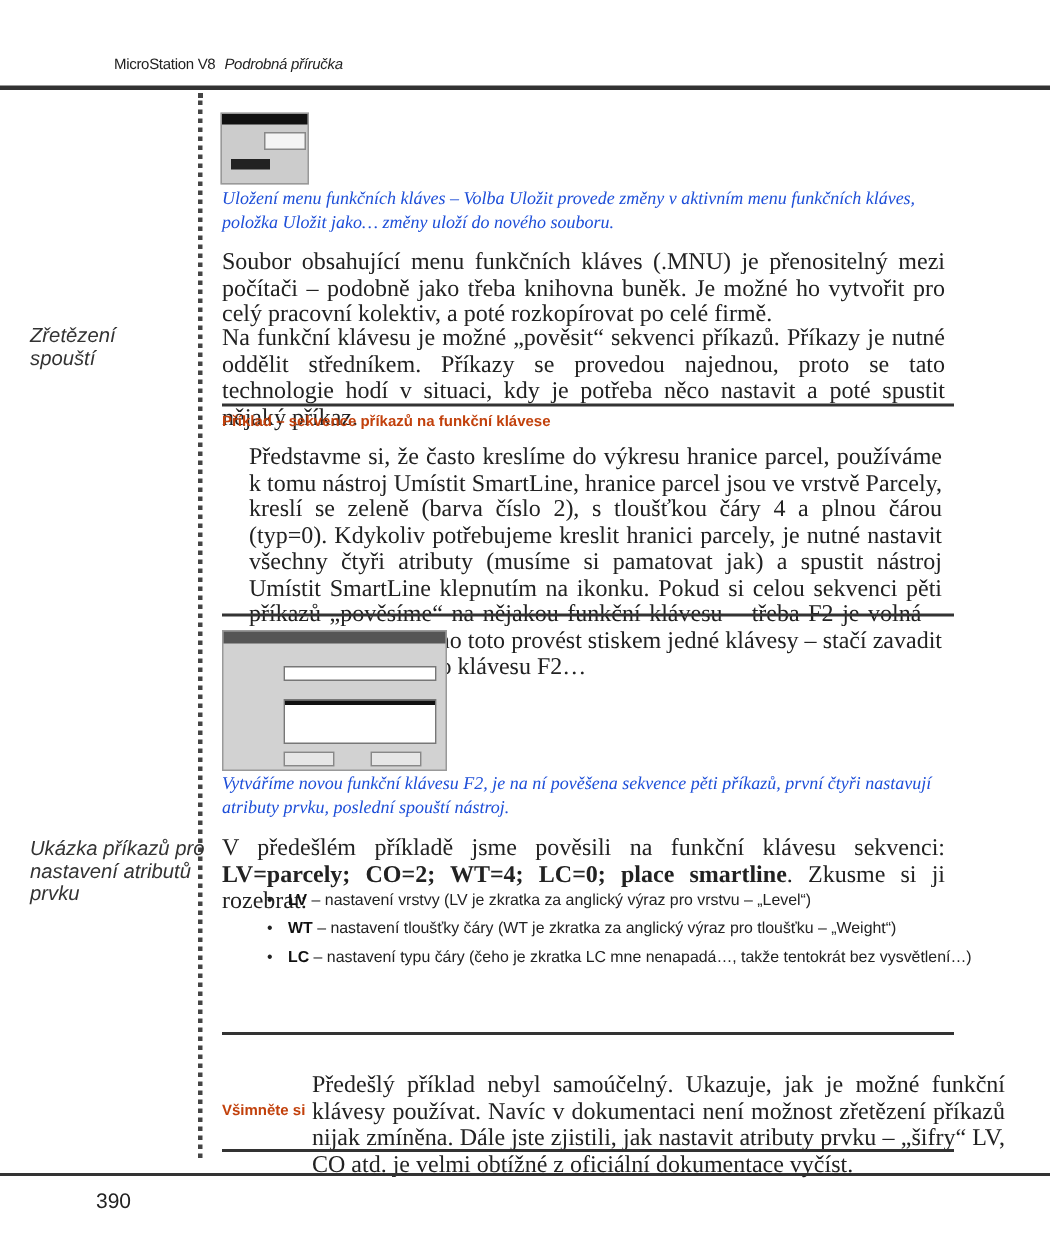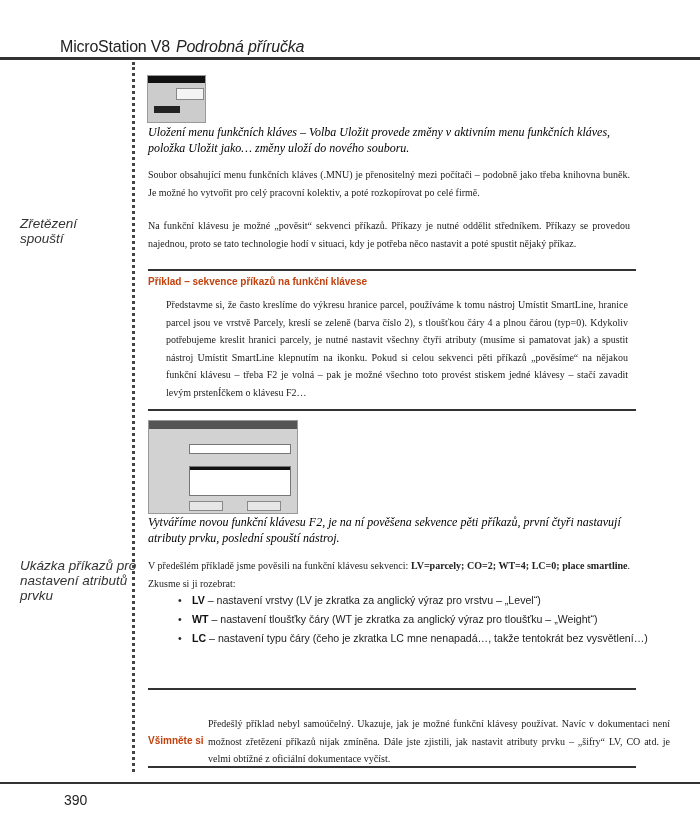--- a/index.html
+++ b/index.html
@@ -1,43 +1,43 @@
 <!DOCTYPE html>
 <html><head>
 <meta charset="utf-8">
 <style>
   html, body { margin: 0; padding: 0; background: #ffffff; }
   body { width: 700px; height: 829px; position: relative; overflow: hidden; color: #222; }
   .serif { font-family: "Liberation Serif", "DejaVu Serif", serif; }
   .sans { font-family: "Liberation Sans", "DejaVu Sans", sans-serif; }
 
-  .header-title { position: absolute; left: 60px; top: 38px; font-size: 16px; letter-spacing: -0.2px; color: #222; }
+  .header-title { position: absolute; left: 76px; top: 38px; font-size: 10px; letter-spacing: -0.2px; color: #222; }
   .header-title .sub { font-style: italic; margin-left: 6px; }
   .header-rule { position: absolute; left: 0; top: 57px; width: 700px; height: 3px; background: #333; }
 
   .dotted-line { position: absolute; left: 132px; top: 62px; height: 710px; border-left: 3px dotted #444; }
 
   .margin-note { position: absolute; left: 20px; font-size: 13.5px; font-style: italic; line-height: 15px; color: #333; }
 
   .thumb { position: absolute; background: #ccc; border: 1px solid #999; }
   .thumb1 { left: 147px; top: 75px; width: 57px; height: 46px; }
   .thumb1 .tb { height: 7px; background: #111; }
   .thumb1 .sel { position: absolute; left: 6px; top: 30px; width: 26px; height: 7px; background: #222; }
   .thumb1 .box { position: absolute; left: 28px; top: 12px; width: 26px; height: 10px; background: #f4f4f4; border: 1px solid #888; }
 
   .thumb2 { left: 148px; top: 420px; width: 148px; height: 92px; background: #d2d2d2; }
   .thumb2 .tb { height: 8px; background: #555; }
   .thumb2 .field { position: absolute; left: 40px; top: 23px; width: 100px; height: 8px; background: #fff; border: 1px solid #777; }
   .thumb2 .list { position: absolute; left: 40px; top: 45px; width: 100px; height: 28px; background: #fff; border: 1px solid #777; }
   .thumb2 .list .hl { height: 3px; background: #111; }
   .thumb2 .btn { position: absolute; top: 80px; width: 32px; height: 8px; background: #e6e6e6; border: 1px solid #888; }
 
-  .caption { position: absolute; left: 148px; width: 480px; font-style: italic; font-size: 12px; line-height: 16px; color: #000000; }
+  .caption { position: absolute; left: 148px; width: 480px; font-style: italic; font-size: 12px; line-height: 16px; color: #1d4ed8; }
 
-  .para { position: absolute; font-size: 10px; line-height: 17.5px; text-align: justify; color: #222; }
+  .para { position: absolute; font-size: 16px; line-height: 17.5px; text-align: justify; color: #222; }
   .para-wide { left: 148px; width: 482px; }
   .para-ind { left: 166px; width: 462px; }
 
   .rule { position: absolute; height: 2px; background: #333; }
 
   .box-heading { position: absolute; left: 148px; font-size: 10px; font-weight: bold; color: #c2410c; }
 
   .bullets { position: absolute; left: 178px; top: 591px; list-style: none; margin: 0; padding: 0; font-size: 10.6px; line-height: 19px; color: #222; }
   .bullets li::before { content: "•"; display: inline-block; width: 14px; margin-left: -14px; }
   .bullets li { padding-left: 14px; }

